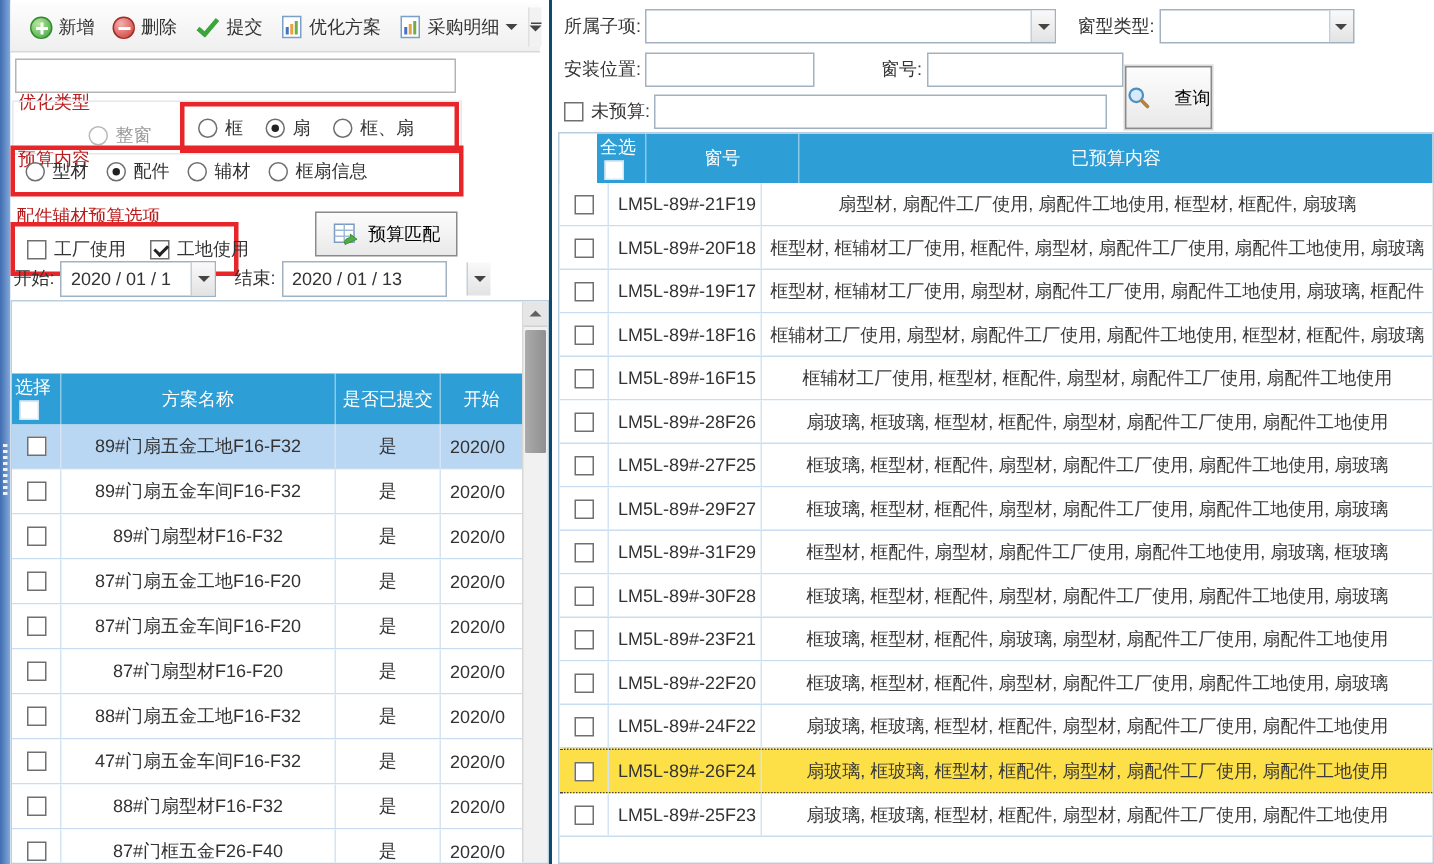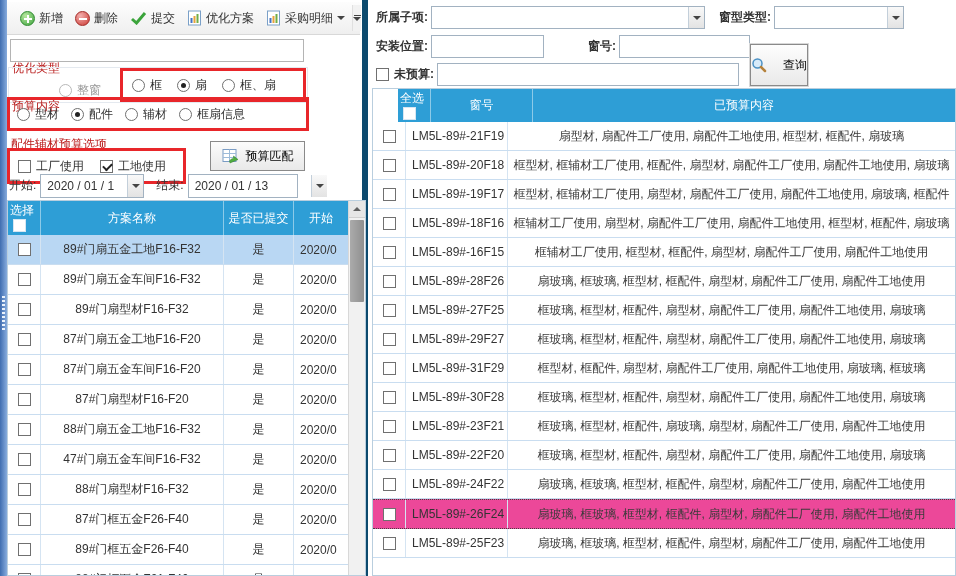--- a/index.html
+++ b/index.html
@@ -5,21 +5,21 @@
   * { margin:0; padding:0; box-sizing:border-box; }
   html,body { width:956px; height:576px; overflow:hidden; background:#fff;
     font-family:"Liberation Sans","DejaVu Sans",sans-serif; font-size:12px; color:#333; }
 
   
   .blue-edge { position:absolute; left:0; top:0; width:7px; height:576px;
     background:linear-gradient(90deg,#3f6db0,#86abdd); }
   .edge-grip { position:absolute; left:2px; top:296px; width:3px; height:36px;
     background:repeating-linear-gradient(180deg,#eaf2fb 0 2px,transparent 2px 4px); }
 
-  .left-panel  { position:absolute; left:7px;  top:0; width:361px; height:576px; background:#fff; border-right:6px solid #0c4a6e; }
+  .left-panel  { position:absolute; left:7px;  top:0; width:361px; height:576px; background:#fff; border-right:2px solid #0c4a6e; }
   .right-panel { position:absolute; left:372px; top:0; width:584px; height:576px; background:#fff; }
 
   
   .toolbar { position:absolute; left:0; top:2px; width:353px; height:33px;
     background:linear-gradient(#fdfdfd,#efefef); border-bottom:1px solid #d8d8d8;
     display:flex; align-items:center; gap:2px; padding:0 3px; }
   .tb-grip { width:4px; height:20px; margin-right:3px;
     background:repeating-linear-gradient(180deg,#b9b9b9 0 1px,#fff 1px 3px); }
   .tb-btn { display:flex; align-items:center; gap:4px; padding:3px 5px; border-radius:3px; cursor:default; white-space:nowrap; }
   .ic-add,.ic-del { width:15px; height:15px; border-radius:50%; position:relative; flex:none; }
@@ -45,21 +45,21 @@
   .radio.on::after { content:""; position:absolute; left:3px; top:3px; width:5px; height:5px; border-radius:50%; background:#222; }
   .radio-opt.disabled .radio { border-color:#b8b8b8; }
   .radio-opt.disabled .opt-label { color:#9a9a9a; }
   .cb { width:13px; height:13px; border:1px solid #707070; background:#fff; position:relative; flex:none; }
   .cb.on::after { content:""; position:absolute; left:2px; top:2px; width:7px; height:4px;
     border-left:2px solid #222; border-bottom:2px solid #222; transform:rotate(-45deg); }
 
   .plain-radio { position:absolute; top:82px; left:52px; }
   .rb1 { top:68px; left:113px; width:186px; height:34px; gap:15px; padding:0 9px; }
   .rb2 { top:97px; left:0px; width:302px; height:34px; gap:12px; padding:0 7px; }
-  .rb3 { top:148px; left:0px; width:179px; height:36px; gap:16px; padding:0 8px; }
+  .rb3 { top:148px; left:0px; width:152px; height:36px; gap:16px; padding:0 8px; }
 
   .match-btn { position:absolute; top:141px; left:203px; width:95px; height:30px;
     border:1px solid #8a8a8a; background:linear-gradient(#fcfcfc,#e9e9e9);
     display:flex; align-items:center; justify-content:center; gap:6px; font:inherit; }
 
   .date-row { position:absolute; top:173px; left:2px; width:356px; height:25px; display:flex; align-items:center; }
   .date-lbl { margin-right:4px; }
   .combo { height:24px; border:1px solid #a2b2c1; background:#fff; display:flex; align-items:center; }
   .combo-text { padding:0 6px; white-space:nowrap; }
   .combo-btn { width:16px; height:100%; border-left:1px solid #c3cfda;
@@ -69,40 +69,40 @@
 
   
   .thead { background:#2e9ed6; color:#fff; display:flex; }
   .th { display:flex; align-items:center; justify-content:center; border-right:1px solid rgba(255,255,255,.45); overflow:hidden; }
   .th-stack { flex-direction:column; align-items:flex-start; justify-content:flex-start; padding:1px 2px; gap:0px; }
   .hdr-cb { width:13px; height:13px; background:#fff; border:1px solid #d7e6f2; margin-left:3px; }
 
   
   .ltable { position:absolute; top:200px; left:0; width:359px; height:376px;
     border:1px solid #b9cede; overflow:hidden; background:#fff; }
-  .ltable .thead { height:34px; width:341px; }
+  .ltable .thead { height:34px; width:341px;margin-top:48px; }
   .lc-sel  { width:33px; flex:none; }
   .lc-name { width:183px; flex:none; }
   .lc-sub  { width:70px; flex:none; }
   .lc-start{ width:55px; flex:none; }
   .lt-row { display:flex; height:30px; width:341px; border-bottom:1px solid #c9ddf0; align-items:center; background:#fff; }
   .lt-row.selected { background:#b9d7f3;justify-content:space-between; }
   .lt-cell { height:100%; display:flex; align-items:center; justify-content:center; border-right:1px solid #d5e4f2; overflow:hidden; white-space:nowrap; }
   .lt-cell.lc-start { justify-content:flex-start; padding-left:6px; border-right:none; }
   .vscroll { position:absolute; right:0; top:0; bottom:0; width:17px; background:#f1f1f1; border-left:1px solid #d8d8d8; }
   .vs-btn { height:17px; background:#e6e6e6; border-bottom:1px solid #d0d0d0; display:flex; align-items:center; justify-content:center; }
   .arr-up { width:0; height:0; border-left:4px solid transparent; border-right:4px solid transparent; border-bottom:4px solid #606060; }
   .vs-thumb { margin:2px 1px 0; height:82px; background:linear-gradient(90deg,#ababab,#8f8f8f); border-radius:1px; }
 
   
   .r-row { position:absolute; display:flex; align-items:center; }
   .r1 { top:6px; left:4px; }
   .r2 { top:35px; left:4px; }
   .r3 { top:63px; left:4px; }
-  .flabel { white-space:nowrap; margin-right:3px;font-weight:bold; }
+  .flabel { white-space:nowrap; margin-right:3px; }
   .dd { height:23px; border:1px solid #a2b2c1; background:#fff; display:flex; align-items:center; justify-content:flex-end; }
   .dd-1 { width:274px; margin-right:14px; }
   .dd-2 { width:130px; }
   .tx { height:23px; border:1px solid #a2b2c1; background:#fff; font:inherit; padding:0 4px; }
   .tx-pos { width:113px; margin-right:44px; }
   .tx-win { width:131px; }
   .tx-unb { width:302px; }
   .query-btn { position:absolute; top:44px; left:378px; width:58px; height:42px;
     border:1px solid #8a8a8a; box-shadow:0 0 0 1px #d8d8d8; background:linear-gradient(#fdfdfd,#e9e9e9);
     display:flex; align-items:center; justify-content:center; gap:16px; font:inherit; }
@@ -112,21 +112,21 @@
     border:1px solid #b9cede; overflow:hidden; background:#fff; }
   .rtable .thead { height:33px;margin-left:25px; }
   .rc-cb  { width:33px; flex:none; }
   .rc-win { width:102px; flex:none; }
   .rc-con { flex:1; }
   .rt-row { display:flex; height:29px; border-bottom:1px solid #c9ddf0; align-items:center; background:#fff; }
   .rt-cell { height:100%; display:flex; align-items:center; border-right:1px solid #d5e4f2; overflow:hidden; white-space:nowrap; }
   .rt-cell.rc-cb { justify-content:center; }
   .rt-cell.rc-win { padding-left:6px; }
   .rt-cell.rc-con { justify-content:center; border-right:none; padding:0 4px; color:#3a3a3a; }
-  .rt-row.selected { background:#ec4899; border-top:1px dotted #444; border-bottom:1px dotted #444; height:30px; }
+  .rt-row.selected { background:#fde047; border-top:1px dotted #444; border-bottom:1px dotted #444; height:30px; }
 </style>
 </head>
 <body>
 
 <div class="blue-edge">
   <div class="edge-grip"></div>
 </div>
 
 <div class="left-panel">
 

